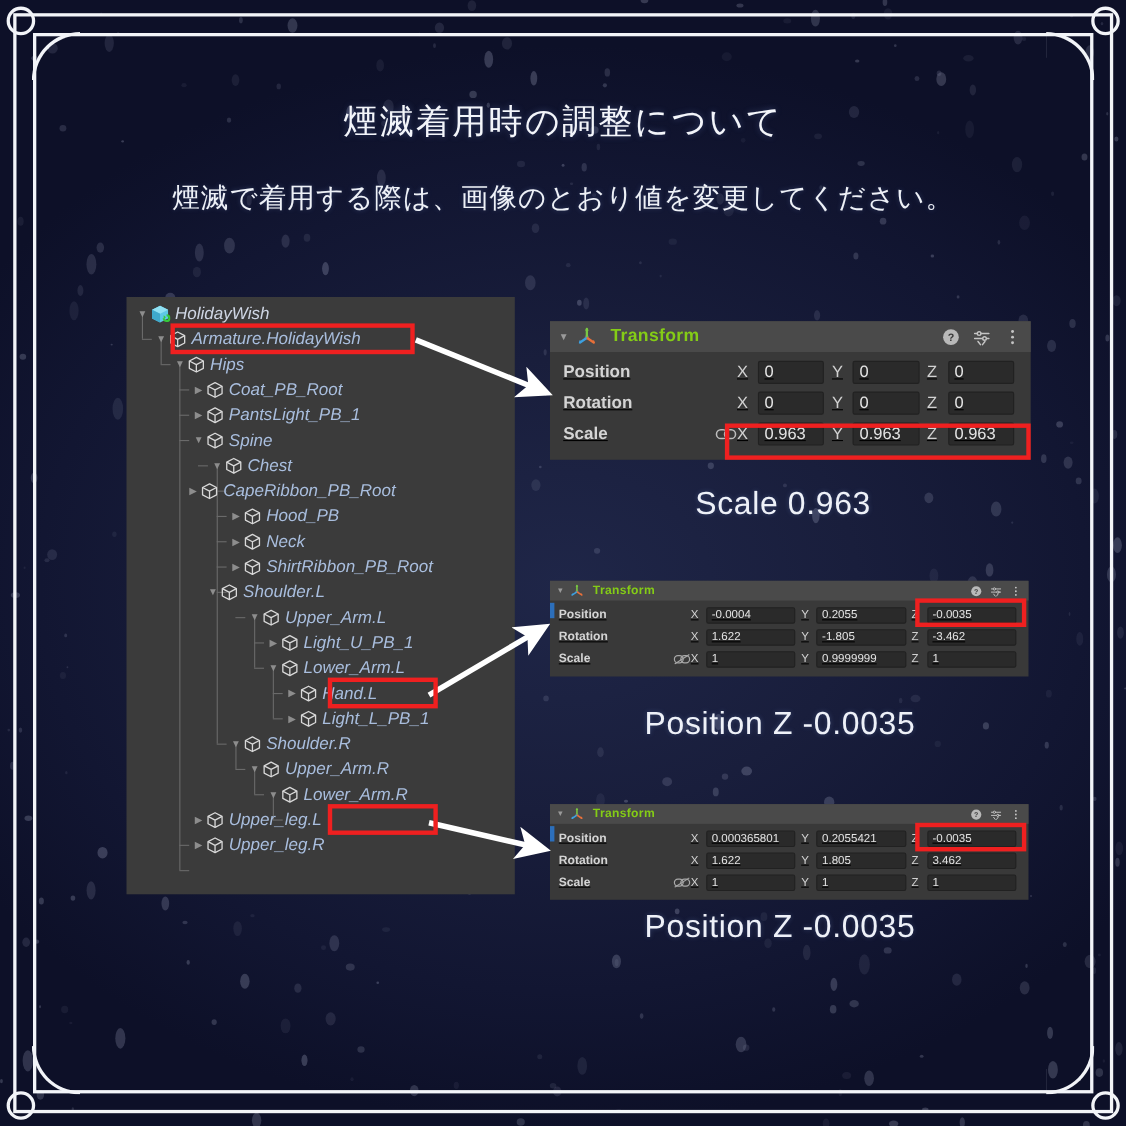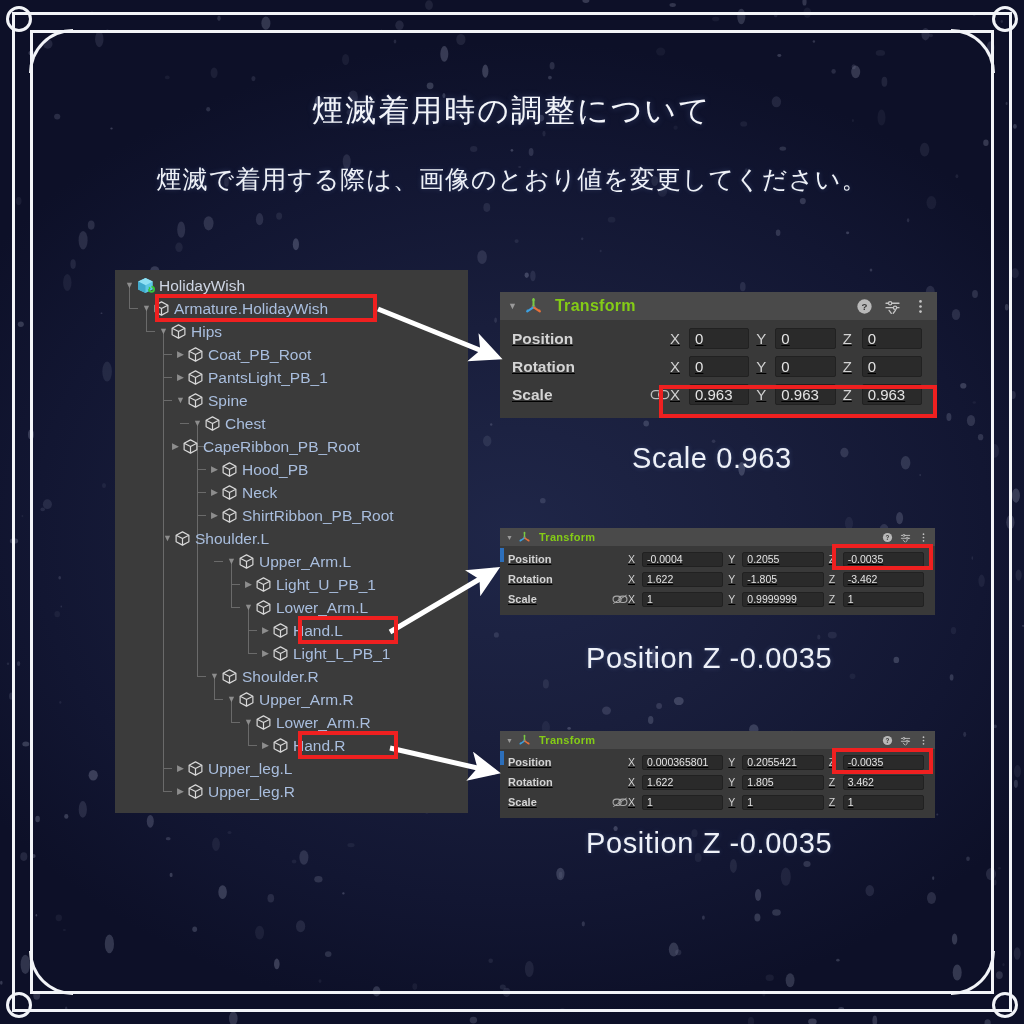--- a/index.html
+++ b/index.html
@@ -103,21 +103,21 @@
     line-height: 1;
   }
   .twisty.open::before  { content: "▼"; }
   .twisty.closed::before{ content: "▶"; }
   .cube {
     flex: 0 0 17px; width: 17px; height: 17px;
     margin-right: 4px;
     display: block;
   }
   .prefab-cube { flex: 0 0 19px; width: 19px; height: 19px; margin-right: 4px; }
-  .tree-label { line-height: 1; }
+  .tree-label { line-height: 1; font-style: italic; }
   .root-label { color: #cfd6e4; }
   
   .guide {
     position: absolute;
     background: #6a6a6a;
     pointer-events: none;
   }
 
   
   .redbox {
@@ -680,21 +680,21 @@
         <div class="tree-row" style="padding-left:93px">
                <span class="twisty closed"></span>
                <span style="display:flex">
             <svg class="cube" viewBox="0 0 24 24" fill="none" stroke="#d8d8d8" stroke-width="1.7" stroke-linejoin="round">
   <path d="M12 2.6 21 7.3v9.4L12 21.4 3 16.7V7.3Z"></path>
   <path d="M3 7.3 12 12l9-4.7M12 12v9.4"></path>
             </svg>
           </span>
                <span class="tree-label">ShirtRibbon_PB_Root</span>
              </div>
-        <div class="tree-row" style="padding-left:46px">
+        <div class="tree-row" style="padding-left:72px">
                <span class="twisty open"></span>
                <span style="display:flex">
             <svg class="cube" viewBox="0 0 24 24" fill="none" stroke="#d8d8d8" stroke-width="1.7" stroke-linejoin="round">
   <path d="M12 2.6 21 7.3v9.4L12 21.4 3 16.7V7.3Z"></path>
   <path d="M3 7.3 12 12l9-4.7M12 12v9.4"></path>
             </svg>
           </span>
                <span class="tree-label">Shoulder.L</span>
              </div>
         <div class="tree-row" style="padding-left:110px">
@@ -769,30 +769,20 @@
              </div>
         <div class="tree-row" style="padding-left:127px">
                <span class="twisty open"></span>
                <span style="display:flex">
             <svg class="cube" viewBox="0 0 24 24" fill="none" stroke="#d8d8d8" stroke-width="1.7" stroke-linejoin="round">
   <path d="M12 2.6 21 7.3v9.4L12 21.4 3 16.7V7.3Z"></path>
   <path d="M3 7.3 12 12l9-4.7M12 12v9.4"></path>
             </svg>
           </span>
                <span class="tree-label">Lower_Arm.R</span>
-             </div>
-        <div class="tree-row" style="padding-left:144px">
-               <span class="twisty closed"></span>
-               <span style="display:flex">
-            <svg class="cube" viewBox="0 0 24 24" fill="none" stroke="#d8d8d8" stroke-width="1.7" stroke-linejoin="round">
-  <path d="M12 2.6 21 7.3v9.4L12 21.4 3 16.7V7.3Z"></path>
-  <path d="M3 7.3 12 12l9-4.7M12 12v9.4"></path>
-            </svg>
-          </span>
-               <span class="tree-label">Hand.R</span>
              </div>
         <div class="tree-row" style="padding-left:59px">
                <span class="twisty closed"></span>
                <span style="display:flex">
             <svg class="cube" viewBox="0 0 24 24" fill="none" stroke="#d8d8d8" stroke-width="1.7" stroke-linejoin="round">
   <path d="M12 2.6 21 7.3v9.4L12 21.4 3 16.7V7.3Z"></path>
   <path d="M3 7.3 12 12l9-4.7M12 12v9.4"></path>
             </svg>
           </span>
                <span class="tree-label">Upper_leg.L</span>

